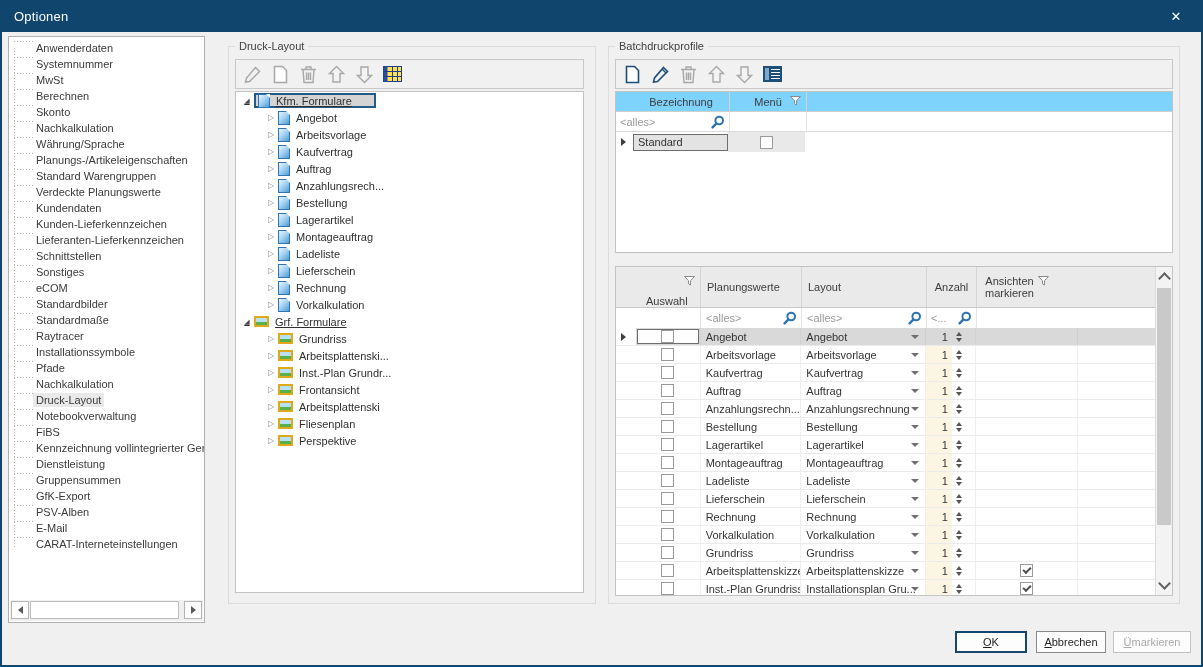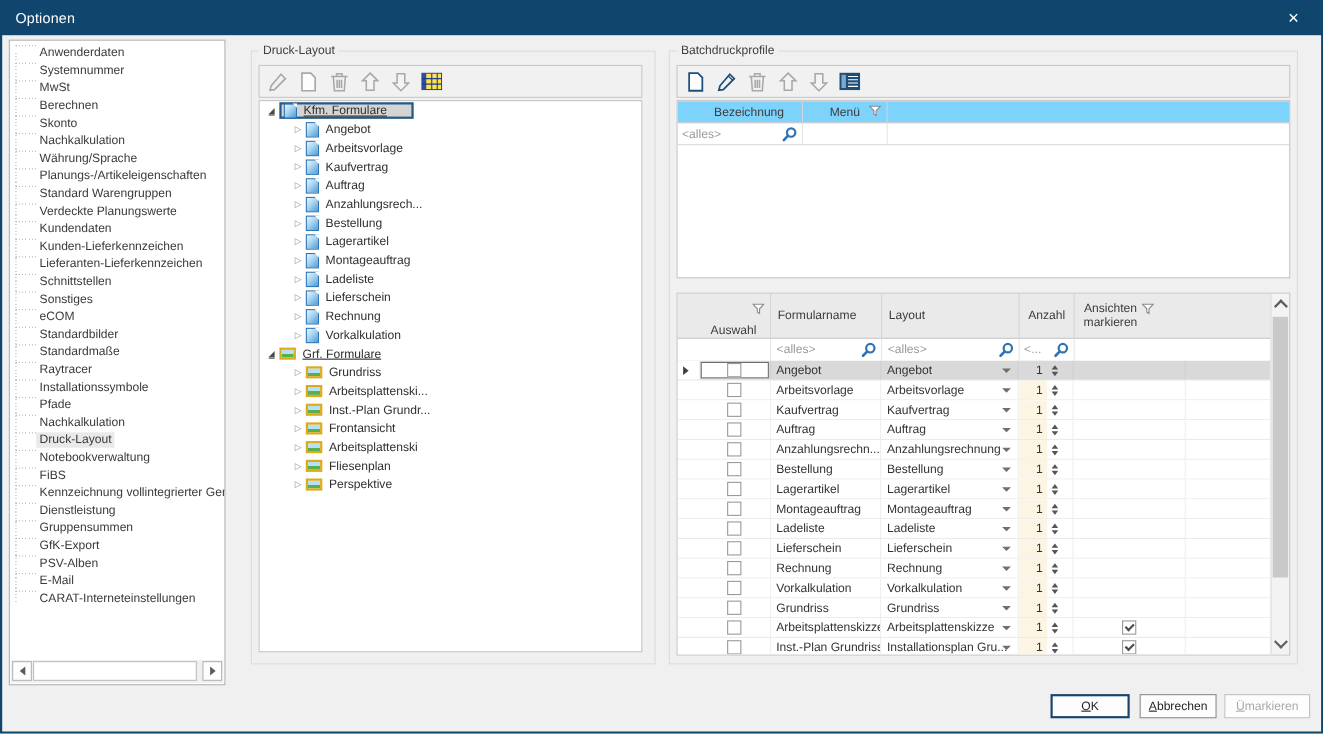--- a/index.html
+++ b/index.html
@@ -466,35 +466,44 @@
         <span class="ftext">&lt;alles&gt;</span>
         <span class="mag">
             <svg width="14" height="14" viewBox="0 0 14 14">
               <circle cx="8.2" cy="5.5" r="3.8" fill="none" stroke="#2e74b5" stroke-width="2"></circle>
               <line x1="5.2" y1="8.6" x2="1.6" y2="12.4" stroke="#2e74b5" stroke-width="2.4" stroke-linecap="round"></line>
             </svg>
           </span>
       </div>
       <div class="fc menf"></div>
     </div>
+    <div class="drow">
+      <div class="dc ind">
+          <span class="marker"></span>
+        </div>
+      <div class="stdbox">Standard</div>
+      <div class="dc men">
+        <span class="cb"></span>
+      </div>
+    </div>
   </div>
 
   <div class="t2">
     <div class="hdr">
       <div class="hc h-ind"></div>
       <div class="hc h-ausw">
           <span>Auswahl</span>
         <span class="funnel">
             <svg width="11" height="10" viewBox="0 0 11 10">
               <path d="M0.5 0.5 h10 l-4 4.2 v4.3 l-2 -1.2 v-3.1 z" fill="#fff" stroke="#8a8a8a"></path>
             </svg>
           </span>
       </div>
       <div class="hc h-fname">
-          <span>Formularname</span>
+          <span>Planungswerte</span>
         </div>
       <div class="hc h-lay">
           <span>Layout</span>
         </div>
       <div class="hc h-anz">
           <span>Anzahl</span>
         </div>
       <div class="hc h-am">
           <span>Ansichten markieren</span>
         <span class="funnel">

